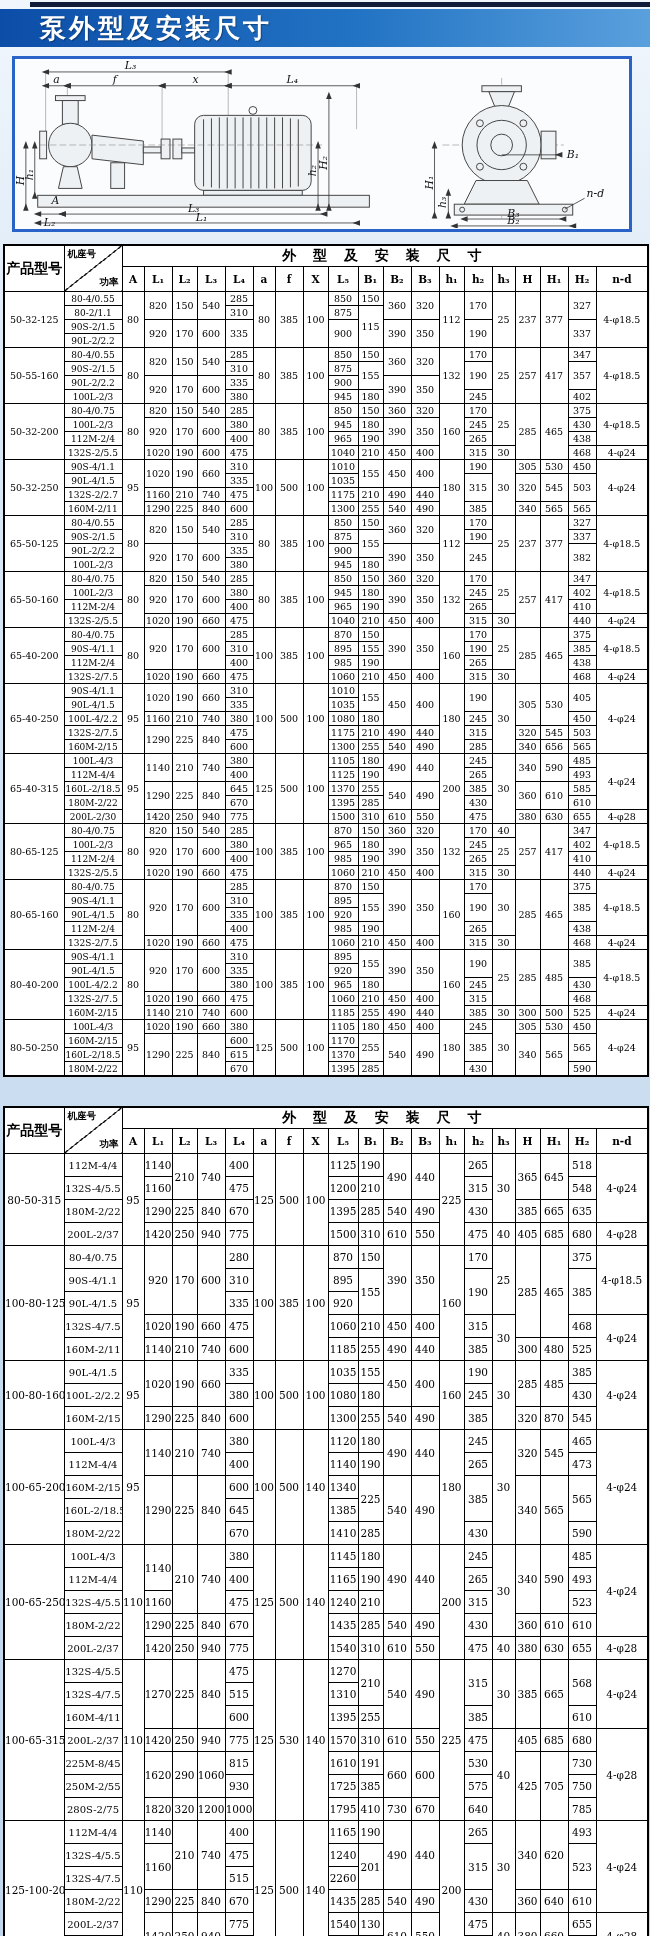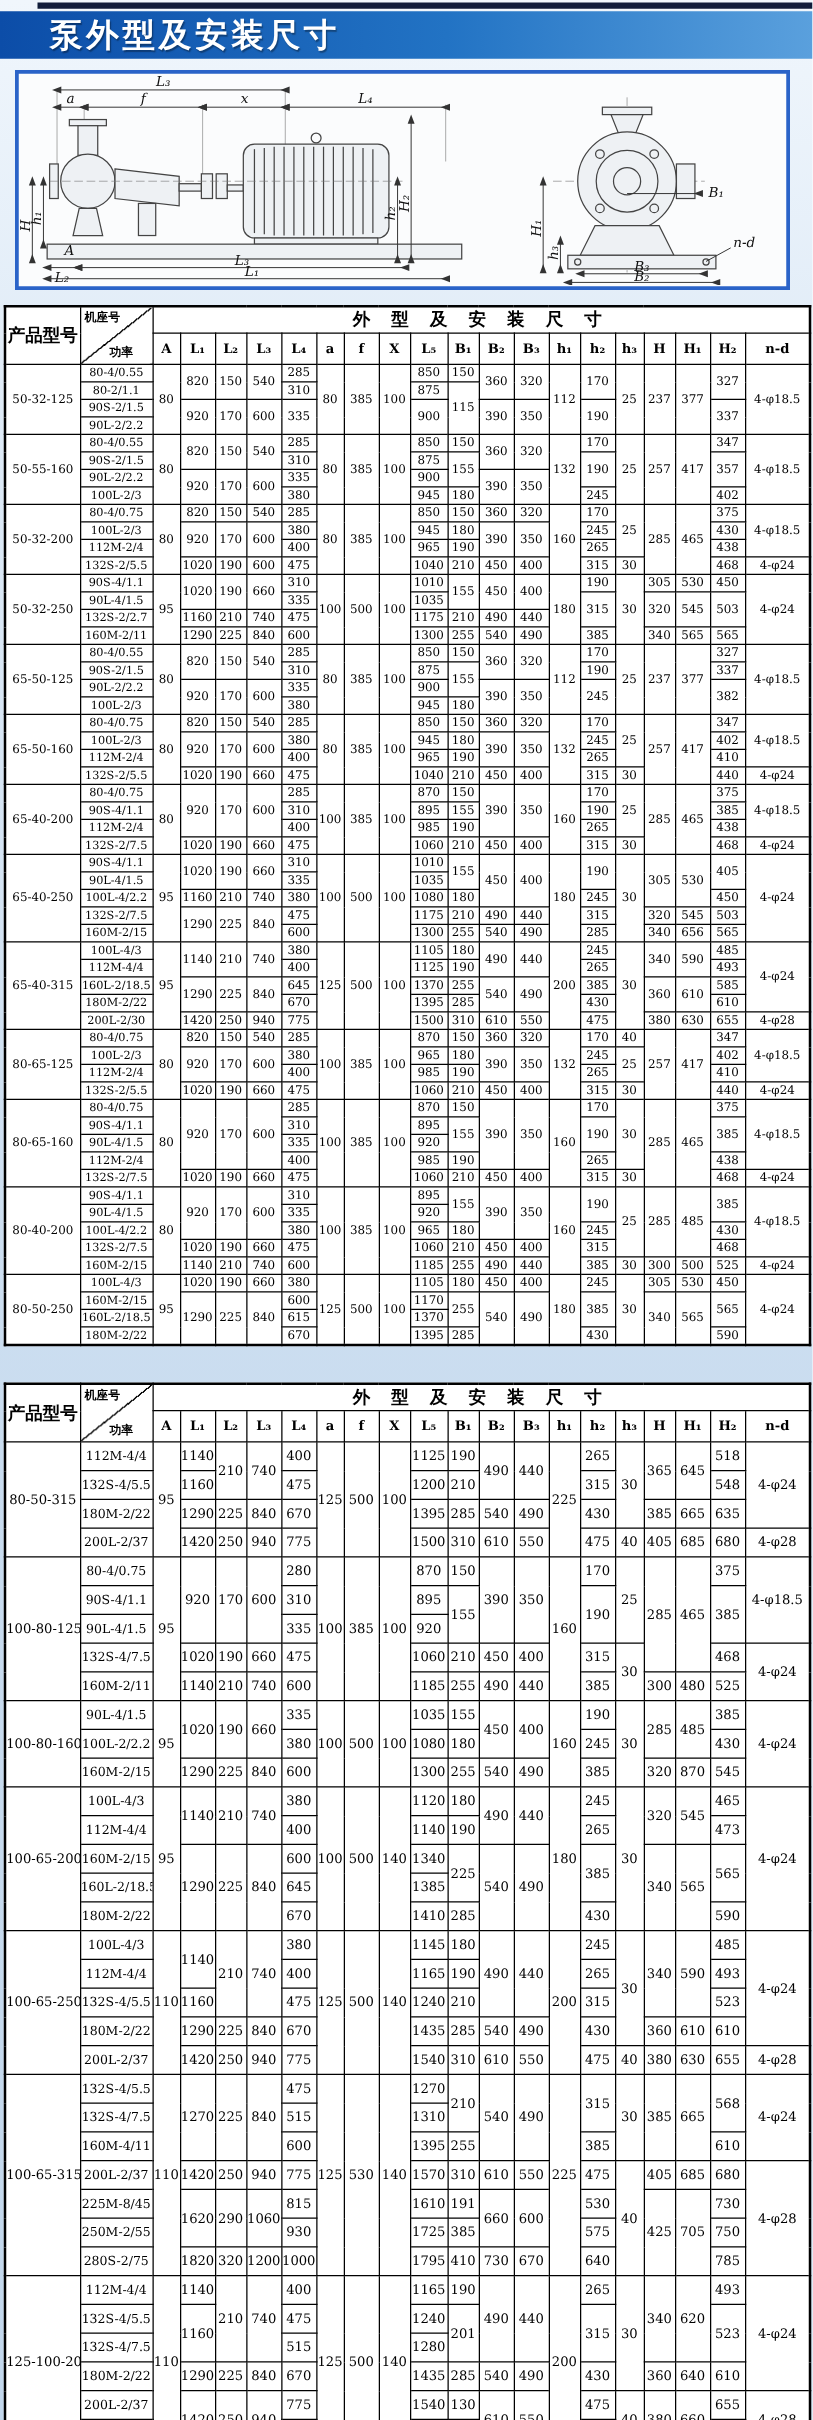--- a/index.html
+++ b/index.html
@@ -43,21 +43,21 @@
   .dims-title{height:20px;letter-spacing:6px;}
   .col-row th{height:24px;font-size:10.5px;}
   .model-cell{font-size:9.5px;}
   .frame-cell{font-size:9px;}
   #table1-wrap td{height:13px;}
   #table2-wrap td{height:22px;font-size:10.5px;}
   #table2-wrap .frame-cell{font-size:10px;}
   .diag{position:relative;padding:0;
     background-image:linear-gradient(to bottom right,transparent 49.2%,#000 49.2%,#000 50.8%,transparent 50.8%);}
   .diag .tl{position:absolute;top:2px;left:3px;font-size:9.5px;}
-  .diag .br{position:absolute;bottom:2px;right:15px;font-size:9.5px;}
+  .diag .br{position:absolute;bottom:2px;right:3px;font-size:9.5px;}
 </style>
 </head>
 <body>
 
 <div class="top-strip"></div>
 
 <div class="title-bar">
   <span class="t">泵外型及安装尺寸</span>
 </div>
 
@@ -1462,21 +1462,21 @@
           <td rowspan="2">1160</td>
           <td>475</td>
           <td>1240</td>
           <td rowspan="2">201</td>
           <td rowspan="2">315</td>
           <td rowspan="2">523</td>
         </tr>
         <tr>
           <td class="frame-cell">132S-4/7.5</td>
           <td>515</td>
-          <td>1280</td>
+          <td>2260</td>
         </tr>
         <tr>
           <td class="frame-cell">180M-2/22</td>
           <td>1290</td>
           <td>225</td>
           <td>840</td>
           <td>670</td>
           <td>1435</td>
           <td>285</td>
           <td>540</td>

